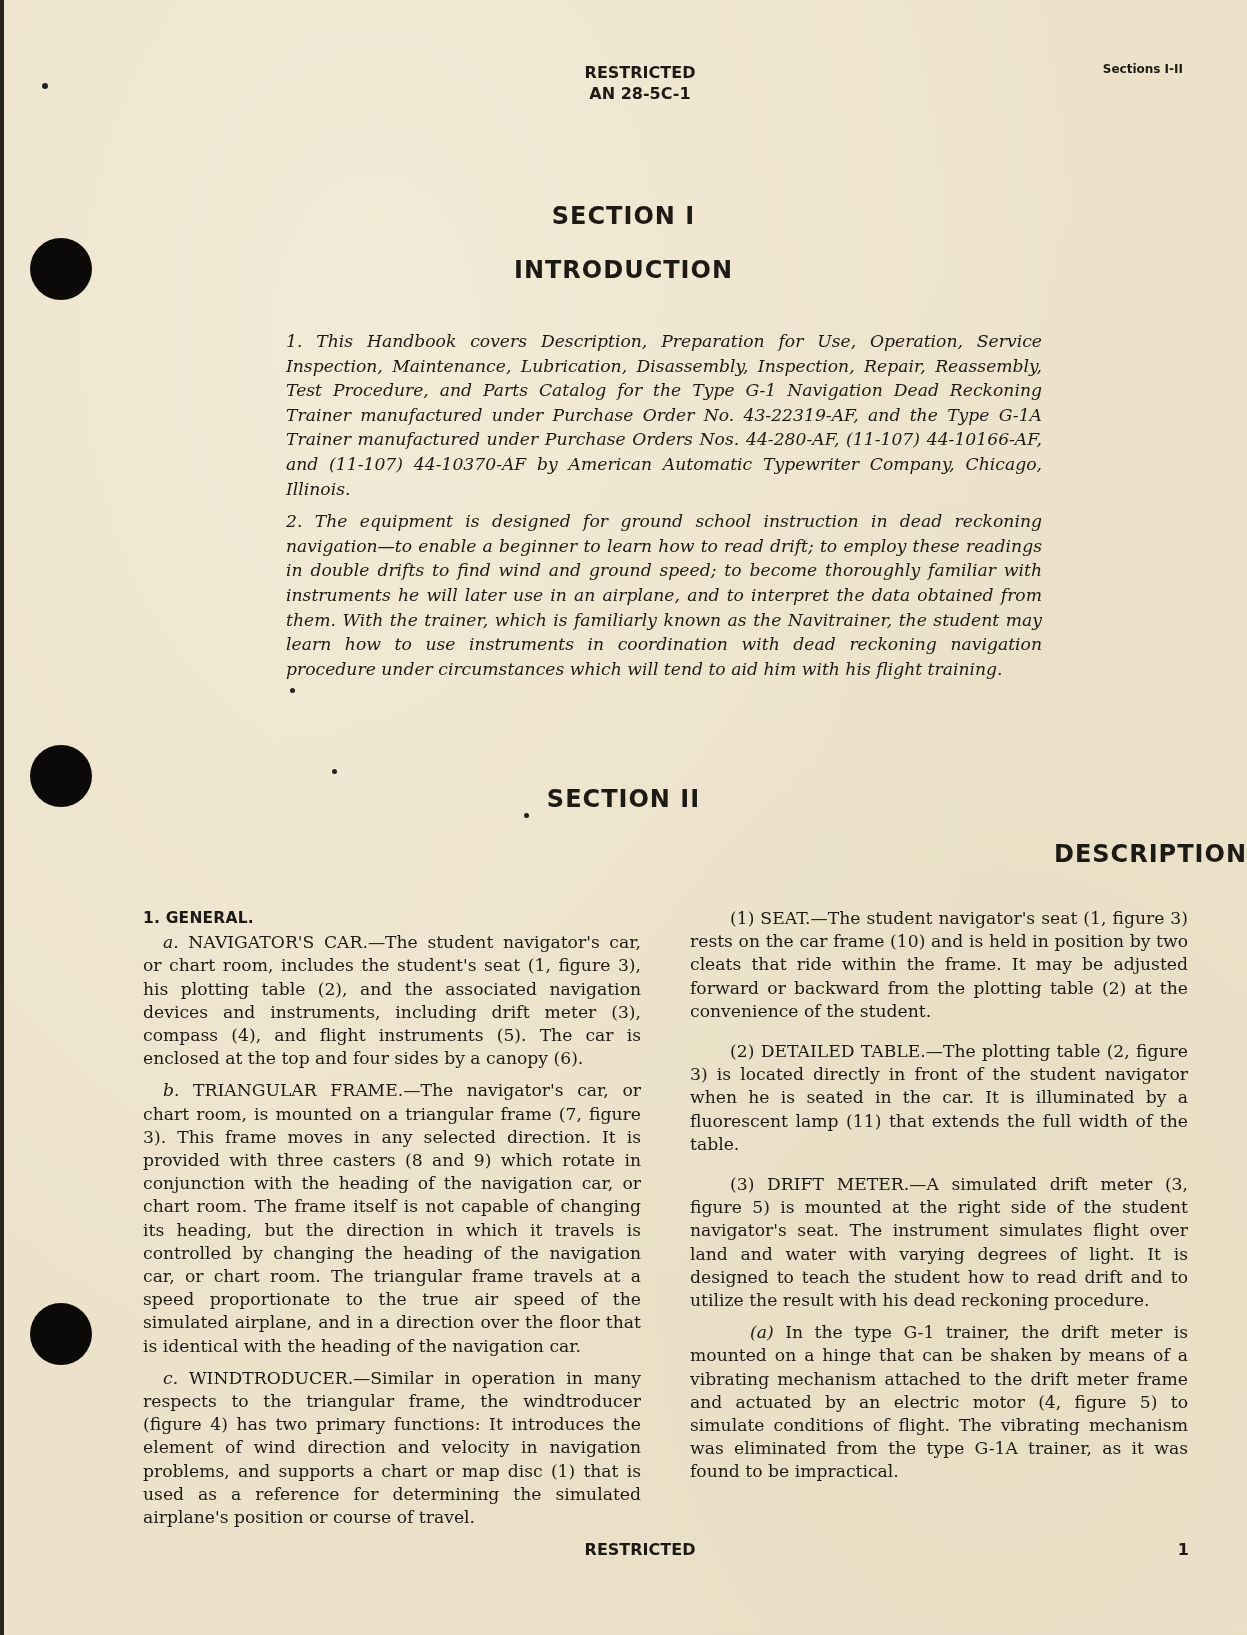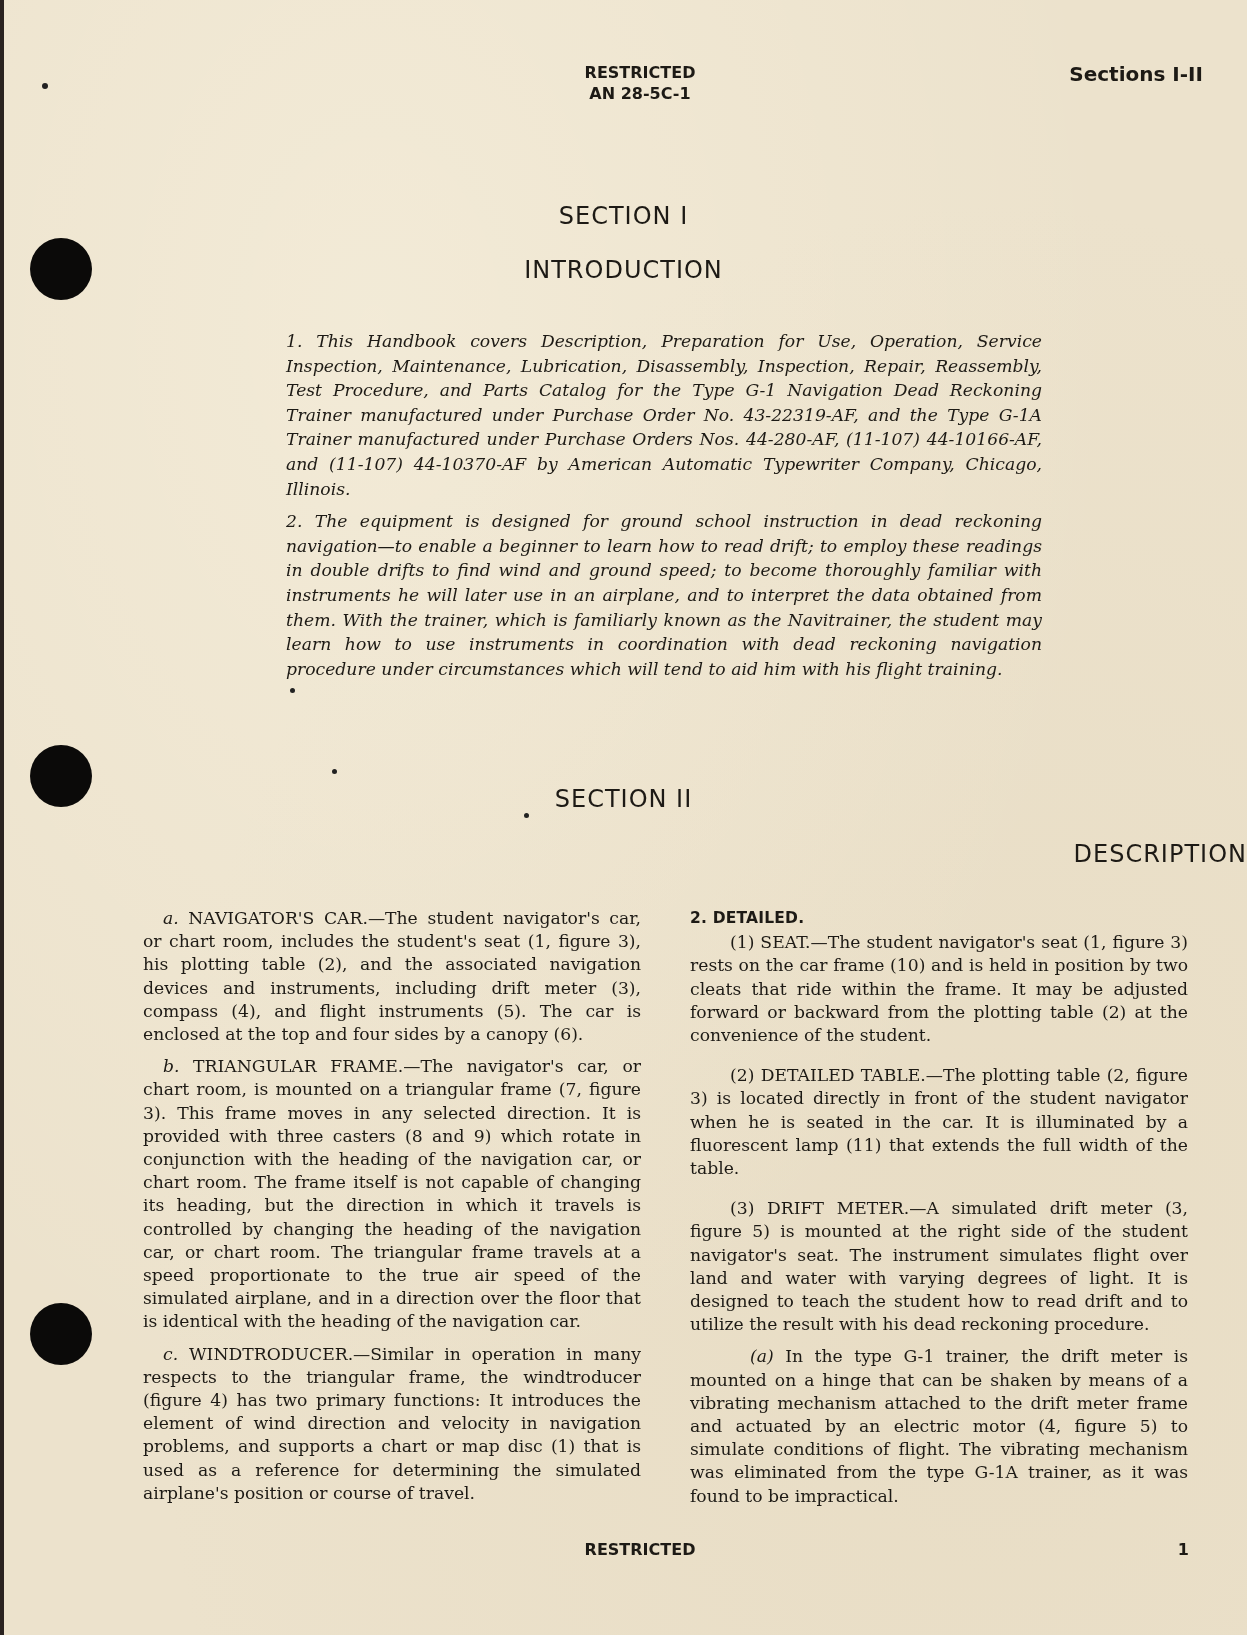--- a/index.html
+++ b/index.html
@@ -15,27 +15,27 @@
       radial-gradient(ellipse at 30% 20%, rgba(255,250,235,0.35), rgba(0,0,0,0) 60%),
       radial-gradient(ellipse at 80% 80%, rgba(220,205,175,0.25), rgba(0,0,0,0) 60%),
       #ece2cc;
   }
   .left-edge { position: absolute; left: 0; top: 0; width: 4px; height: 100%; background: #2a2320; }
   .punch-hole { position: absolute; width: 62px; height: 62px; border-radius: 50%; background: #0b0a09; }
   .speck { position: absolute; width: 6px; height: 6px; border-radius: 50%; background: #222; }
 
   .sans { font-family: "DejaVu Sans", sans-serif; font-weight: bold; }
   .header-center { position: absolute; left: 560px; top: 62px; width: 160px; text-align: center; font-size: 16px; line-height: 21px; }
-  .header-right { position: absolute; right: 44px; top: 62px; font-size: 20px; }
+  .header-right { position: absolute; right: 64px; top: 62px; font-size: 12px; }
   .footer-center { position: absolute; left: 560px; top: 1540px; width: 160px; text-align: center; font-size: 16px; }
   .footer-right { position: absolute; right: 58px; top: 1540px; font-size: 16px; }
 
   .section-heading {
     position: absolute; left: 0; width: 1247px; text-align: center;
-    font-family: "DejaVu Sans", sans-serif; font-weight: 400; font-size: 24px; letter-spacing: 1px;
+    font-family: "DejaVu Sans", sans-serif; font-weight: 700; font-size: 24px; letter-spacing: 1px;
   }
 
   .intro { position: absolute; left: 286px; width: 756px; font-size: 17.2px; line-height: 24.6px; text-align: justify; }
   .intro p { margin: 0; text-indent: 0; }
   .intro p + p { margin-top: 8px; }
 
   .col { position: absolute; top: 907px; width: 498px; font-size: 17.2px; line-height: 23.2px; text-align: justify; }
   .col-left { left: 143px; }
   .col-right { left: 690px; }
   .col h3 { margin: 0 0 1px 0; font-family: "DejaVu Sans", sans-serif; font-weight: bold; font-size: 15.5px; letter-spacing: 0.2px; }
@@ -71,27 +71,27 @@
 
 <div class="intro" style="top:329px;font-style:italic;">
   <p>1. This Handbook covers Description, Preparation for Use, Operation, Service Inspection, Maintenance, Lubrication, Disassembly, Inspection, Repair, Reassembly, Test Procedure, and Parts Catalog for the Type G-1 Navigation Dead Reckoning Trainer manufactured under Purchase Order No. 43-22319-AF, and the Type G-1A Trainer manufactured under Purchase Orders Nos. 44-280-AF, (11-107) 44-10166-AF, and (11-107) 44-10370-AF by American Automatic Typewriter Company, Chicago, Illinois.</p>
   <p>2. The equipment is designed for ground school instruction in dead reckoning navigation—to enable a beginner to learn how to read drift; to employ these readings in double drifts to find wind and ground speed; to become thoroughly familiar with instruments he will later use in an airplane, and to interpret the data obtained from them. With the trainer, which is familiarly known as the Navitrainer, the student may learn how to use instruments in coordination with dead reckoning navigation procedure under circumstances which will tend to aid him with his flight training.</p>
 </div>
 
 <div class="section-heading" style="top:785px;">SECTION II</div>
 <div class="section-heading" style="top:840px;text-align:right;">DESCRIPTION</div>
 
 <div class="col col-left">
+  <h3>1. GENERAL.</h3>
   <p><span class="lbl">a.</span> <span>NAVIGATOR'S CAR.</span><span>—The student navigator's car, or chart room, includes the student's seat (1, figure 3), his plotting table (2), and the associated navigation devices and instruments, including drift meter (3), compass (4), and flight instruments (5). The car is enclosed at the top and four sides by a canopy (6).</span></p>
   <p class="gap"><span class="lbl">b.</span> <span>TRIANGULAR FRAME.</span><span>—The navigator's car, or chart room, is mounted on a triangular frame (7, figure 3). This frame moves in any selected direction. It is provided with three casters (8 and 9) which rotate in conjunction with the heading of the navigation car, or chart room. The frame itself is not capable of changing its heading, but the direction in which it travels is controlled by changing the heading of the navigation car, or chart room. The triangular frame travels at a speed proportionate to the true air speed of the simulated airplane, and in a direction over the floor that is identical with the heading of the navigation car.</span></p>
   <p class="gap"><span class="lbl">c.</span> <span>WINDTRODUCER.</span><span>—Similar in operation in many respects to the triangular frame, the windtroducer (figure 4) has two primary functions: It introduces the element of wind direction and velocity in navigation problems, and supports a chart or map disc (1) that is used as a reference for determining the simulated airplane's position or course of travel.</span></p>
 </div>
 
 <div class="col col-right">
-  <h3>2. DETAILED.</h3>
   <p class="indent2"><span>(1)</span> <span>SEAT.</span><span>—The student navigator's seat (1, figure 3) rests on the car frame (10) and is held in position by two cleats that ride within the frame. It may be adjusted forward or backward from the plotting table (2) at the convenience of the student.</span></p>
   <p class="indent2 gap-lg"><span>(2)</span> <span>DETAILED TABLE.</span><span>—The plotting table (2, figure 3) is located directly in front of the student navigator when he is seated in the car. It is illuminated by a fluorescent lamp (11) that extends the full width of the table.</span></p>
   <p class="indent2 gap-lg"><span>(3)</span> <span>DRIFT METER.</span><span>—A simulated drift meter (3, figure 5) is mounted at the right side of the student navigator's seat. The instrument simulates flight over land and water with varying degrees of light. It is designed to teach the student how to read drift and to utilize the result with his dead reckoning procedure.</span></p>
   <p class="indent3 gap"><span class="lbl">(a)</span><span> In the type G-1 trainer, the drift meter is mounted on a hinge that can be shaken by means of a vibrating mechanism attached to the drift meter frame and actuated by an electric motor (4, figure 5) to simulate conditions of flight. The vibrating mechanism was eliminated from the type G-1A trainer, as it was found to be impractical.</span></p>
 </div>
 
 <div class="footer-center sans">RESTRICTED</div>
 <div class="footer-right sans">1</div>
 
 </body></html>

